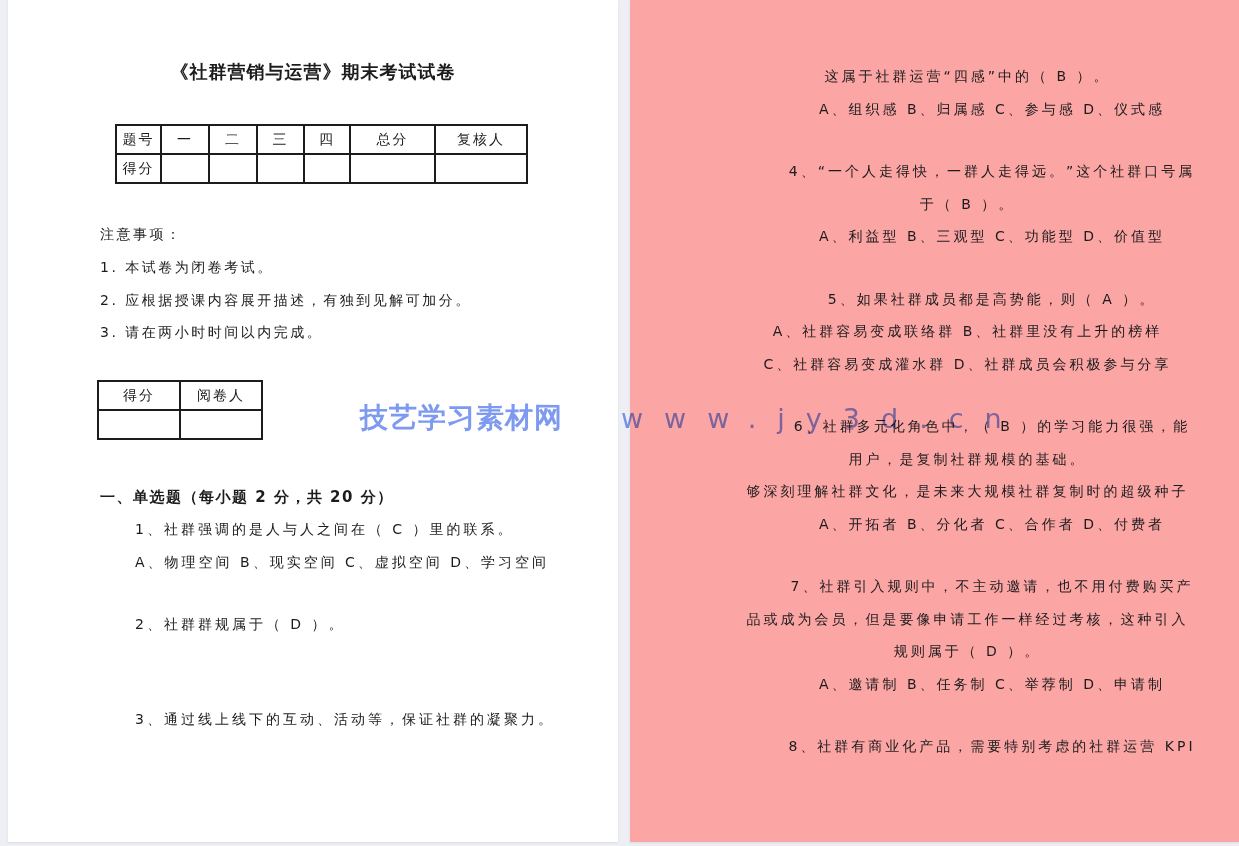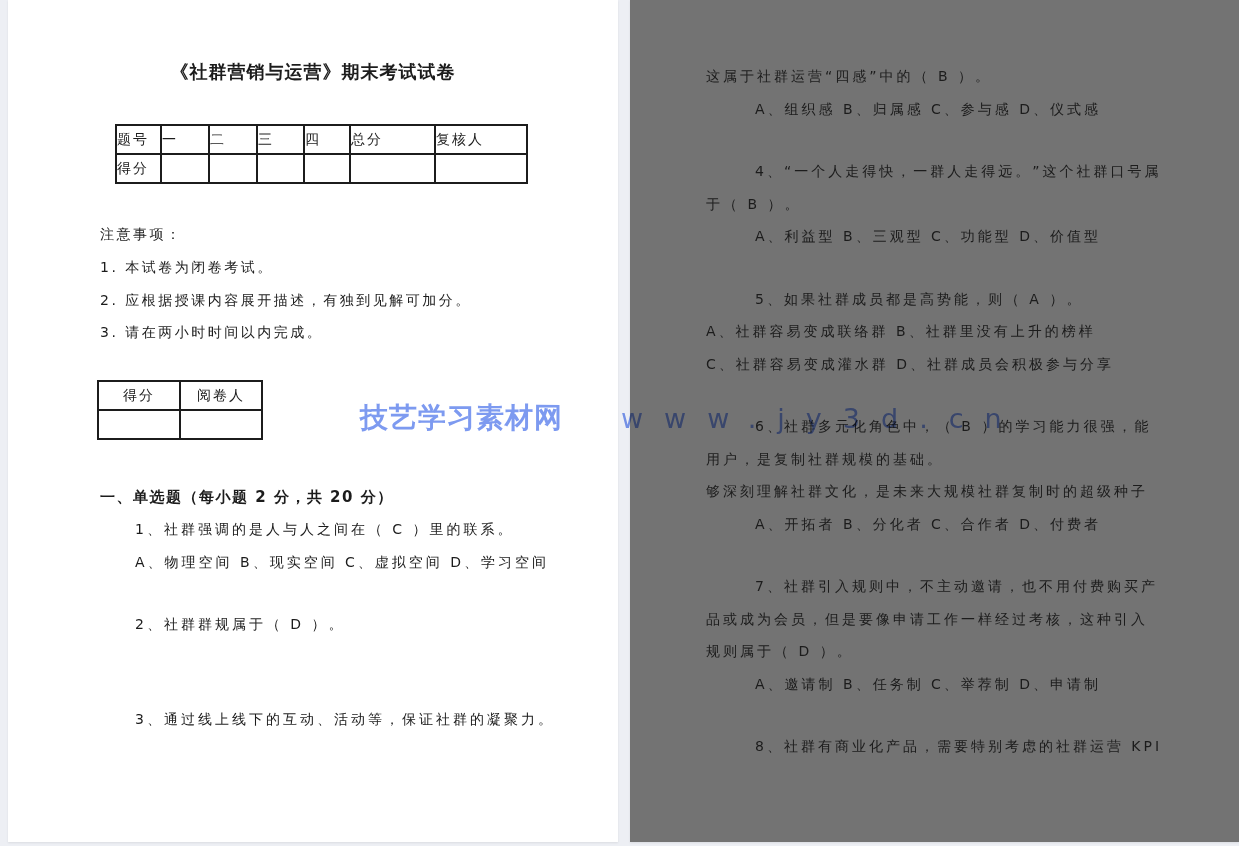--- a/index.html
+++ b/index.html
@@ -29,21 +29,21 @@
     white-space: nowrap;
   }
 
   table.score-table {
     position: absolute; top: 124px; left: 107px;
     border-collapse: collapse; table-layout: fixed;
     font-size: 14px;
   }
   table.score-table td {
     border: 2px solid #1c1c1c;
-    height: 27px; text-align: left; vertical-align: middle;
+    height: 27px; text-align: center; vertical-align: middle;
     letter-spacing: 2px; padding: 0;
   }
 
   table.grader-table {
     position: absolute; top: 380px; left: 89px;
     border-collapse: collapse; table-layout: fixed;
     font-size: 14px;
   }
   table.grader-table td {
     border: 2px solid #1c1c1c;
@@ -168,21 +168,21 @@
       <div class="section-heading">一、单选题（每小题 2 分，共 20 分）</div>
       <div class="lines">
           <div class="line q">1、社群强调的是人与人之间在（  C  ）里的联系。</div>
           <div class="line q">A、物理空间 B、现实空间 C、虚拟空间 D、学习空间</div>
           <div class="line q gap">2、社群群规属于（ D   ）。</div>
           <div class="line q gap2">3、通过线上线下的互动、活动等，保证社群的凝聚力。</div>
         </div>
     </div>
   </div>
 
-  <div class="page right" style="background: #737373;">
+  <div class="page right" style="background: #fca5a5; text-align: center;">
     <div class="right-flow lines">
         <div class="line ">这属于社群运营“四感”中的（ B   ）。</div>
         <div class="line q">A、组织感 B、归属感 C、参与感 D、仪式感</div>
         <div class="line q gap">4、“一个人走得快，一群人走得远。”这个社群口号属</div>
         <div class="line ">于（ B ）。</div>
         <div class="line q">A、利益型 B、三观型 C、功能型 D、价值型</div>
         <div class="line q gap">5、如果社群成员都是高势能，则（ A   ）。</div>
         <div class="line ">A、社群容易变成联络群  B、社群里没有上升的榜样</div>
         <div class="line ">C、社群容易变成灌水群  D、社群成员会积极参与分享</div>
         <div class="line q gap">6、社群多元化角色中，（  B  ）的学习能力很强，能</div>

